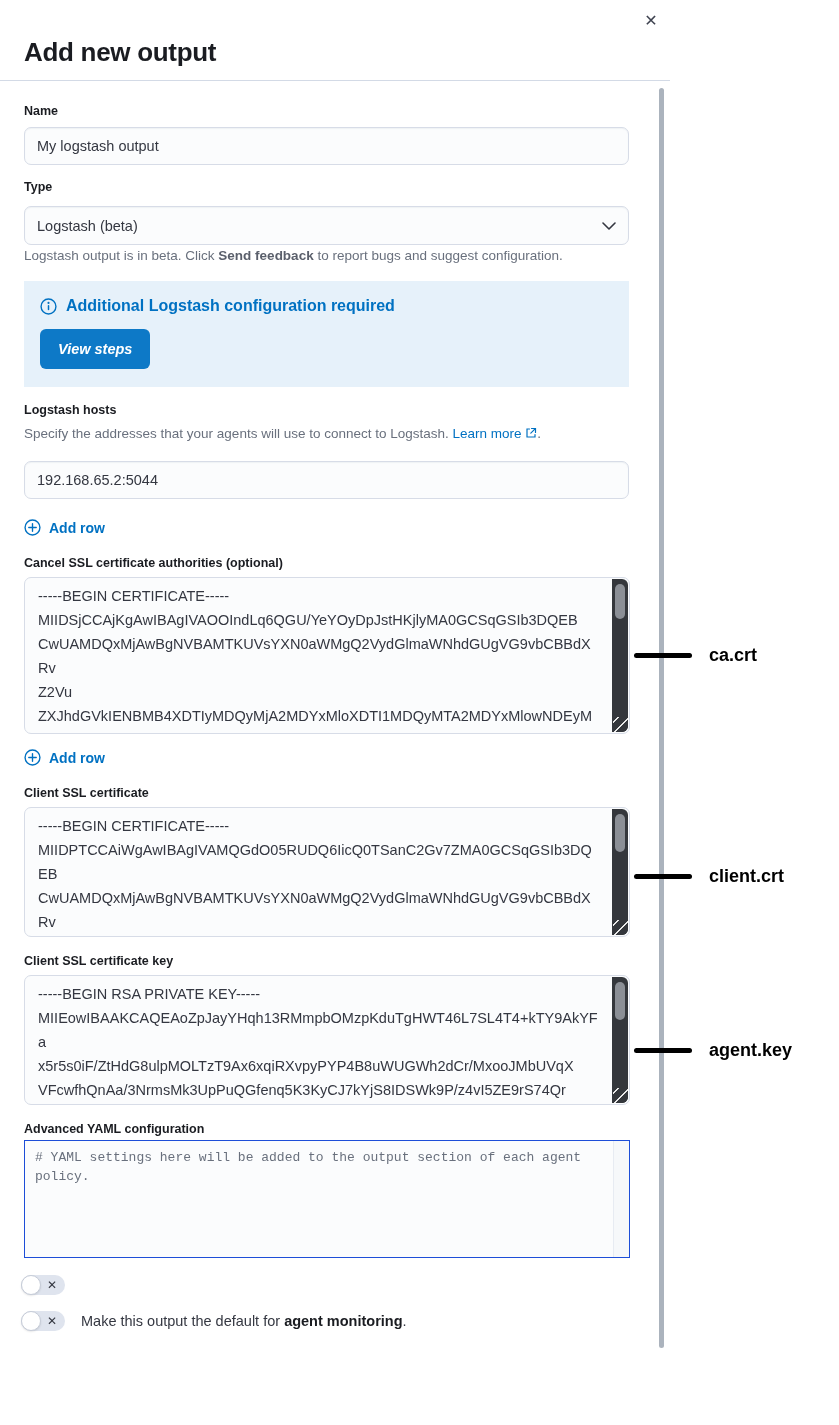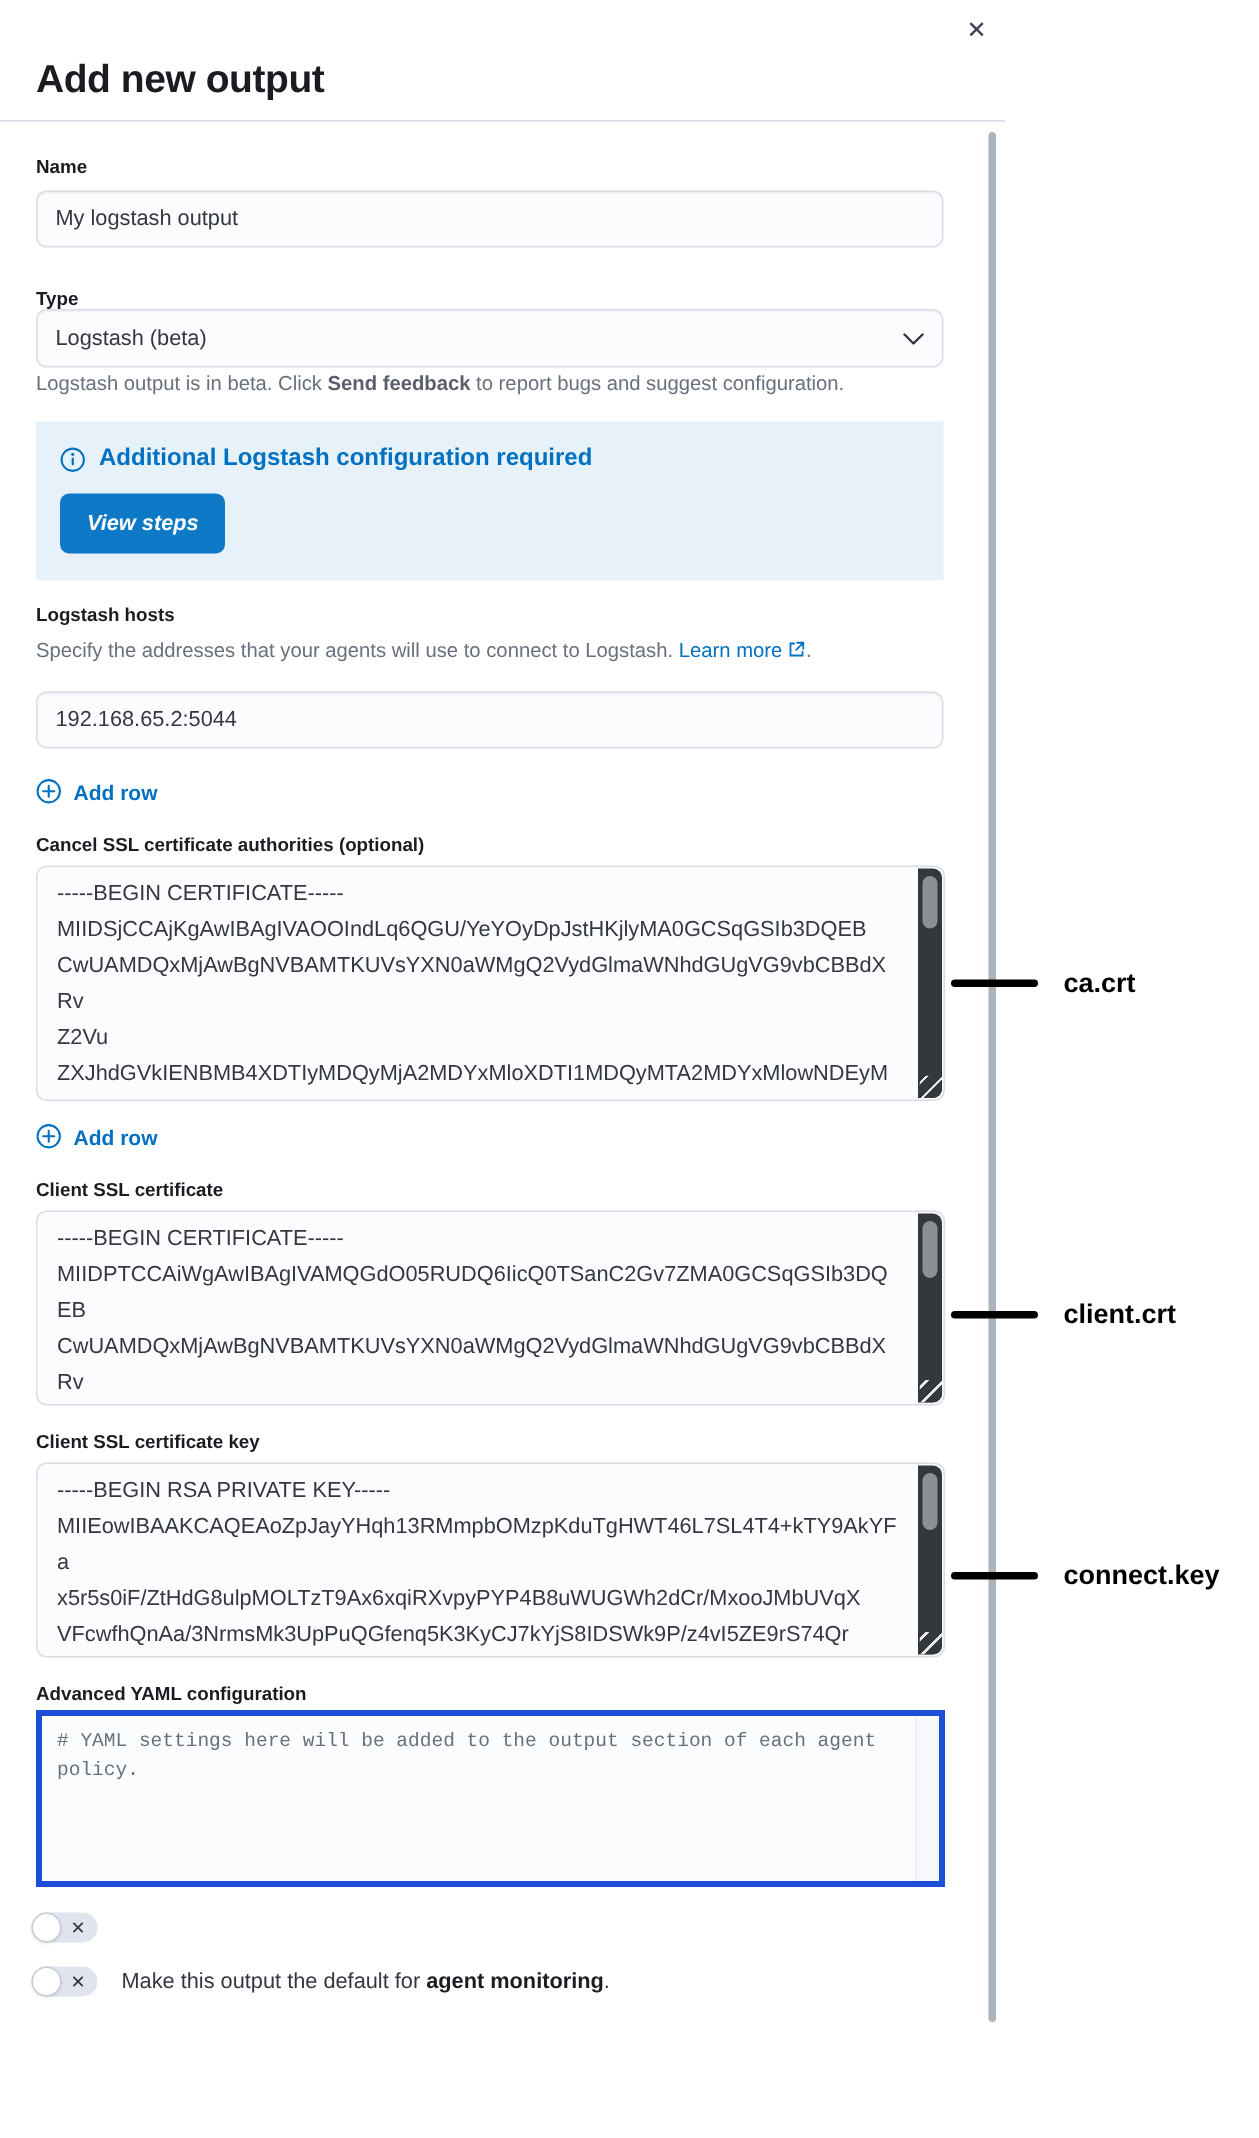--- a/index.html
+++ b/index.html
@@ -46,21 +46,21 @@
     white-space:pre-wrap;word-break:break-all;color:#343741;}
   .ta-scroll{position:absolute;top:1px;bottom:1px;right:1px;width:16px;background:#34373c;
     border-radius:0 6px 6px 0;}
   .ta-thumb{position:absolute;top:5px;left:3px;width:10px;height:35px;background:#8b8f96;border-radius:5px;}
   .ta-resize{position:absolute;right:1px;bottom:1px;width:15px;height:15px;background:#34373c;
     background-image:repeating-linear-gradient(135deg,transparent 0 3px,#e8e8e8 3px 4.5px,transparent 4.5px 8px);
     border-radius:0 0 6px 0;cursor:nwse-resize;}
 
   
   .yaml{left:24px;top:1140px;width:606px;height:118px;background:#fbfcfd;
-    border:4px solid #1d4ed8;box-sizing:border-box;cursor:text;}
+    border:1px solid #1d4ed8;box-sizing:border-box;cursor:text;}
   .yaml-gutter{position:absolute;top:0;bottom:0;right:0;width:15px;background:#f6f8fa;border-left:1px solid #e7ebf2;}
   .yaml-placeholder{display:block;padding:7px 24px 0 10px;font-family:"Liberation Mono","DejaVu Sans Mono",monospace;
     font-size:13px;line-height:19px;color:#69707d;white-space:pre-wrap;}
 
   
   .switch-row{left:21px;display:flex;align-items:center;gap:16px;height:24px;}
   .switch{position:relative;width:44px;height:20px;background:#dfe4ee;border-radius:10px;cursor:pointer;flex:0 0 auto;}
   .switch .thumb{position:absolute;left:0;top:0;width:18px;height:18px;border-radius:50%;
     background:#fff;border:1px solid #c6ccd8;box-shadow:0 1px 2px rgba(0,0,0,.1);}
   .switch .x-mark{position:absolute;right:8px;top:0;line-height:20px;font-size:12px;color:#343741;}
@@ -87,21 +87,21 @@
 
 <div class="flyout">
 
   <h1 class="abs title">Add new output</h1>
   <button class="abs close-btn">✕</button>
   <div class="abs hdr-divider"></div>
 
   <label class="abs form-label" style="top:104px;">Name</label>
   <input class="abs field" style="top: 127px;" value="My logstash output">
 
-  <label class="abs form-label" style="top:192px;">Type</label>
+  <label class="abs form-label" style="top:180px;">Type</label>
   <div class="abs field select-field" style="top:206px;height:39px;">
     <span>Logstash (beta)</span>
     <svg class="icon-svg" width="14" height="8" viewBox="0 0 14 8">
       <polyline points="1,1 7,7 13,1" fill="none" stroke="#343741" stroke-width="1.6" stroke-linecap="round" stroke-linejoin="round"></polyline>
     </svg>
   </div>
   <p class="abs help-text" style="top:248px;margin:0;">
     <span>Logstash output is in beta. Click </span><b>Send feedback</b><span> to report bugs and suggest configuration.</span>
   </p>
 
@@ -208,13 +208,13 @@
 
 </div>
 
 <div class="abs ann-line" style="top:653px;"></div>
 <div class="abs ann-label" style="top:645px;">ca.crt</div>
 
 <div class="abs ann-line" style="top:874px;"></div>
 <div class="abs ann-label" style="top:866px;">client.crt</div>
 
 <div class="abs ann-line" style="top:1048px;"></div>
-<div class="abs ann-label" style="top:1040px;">connect.key</div>
+<div class="abs ann-label" style="top:1040px;">agent.key</div>
 
 </body></html>

